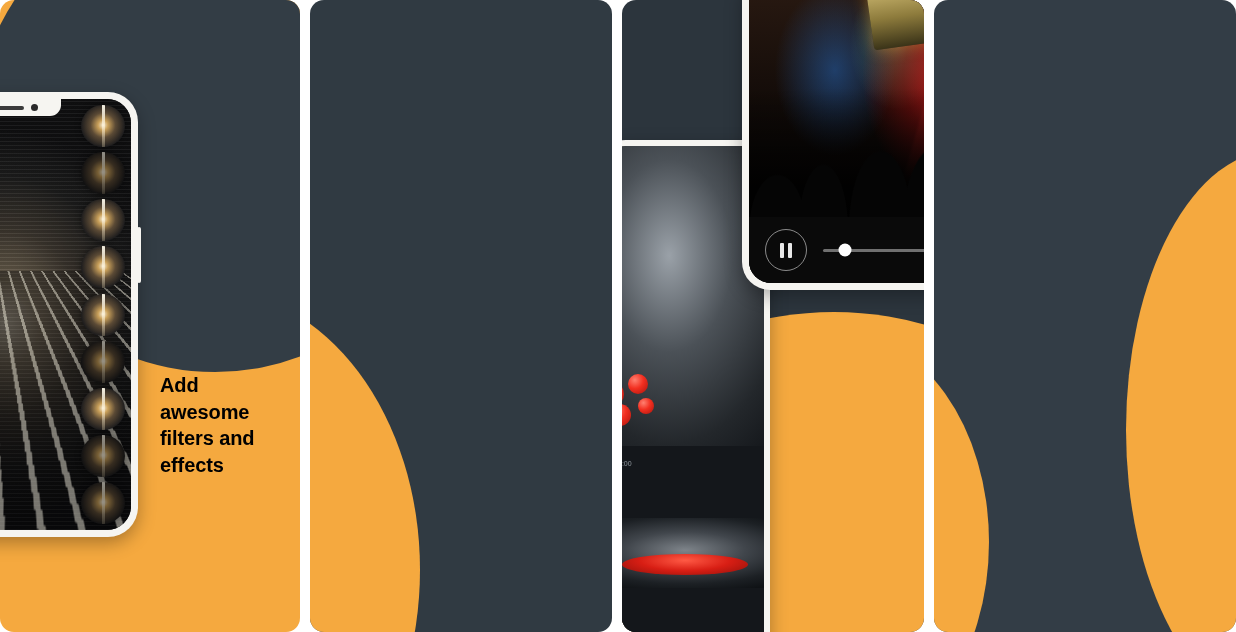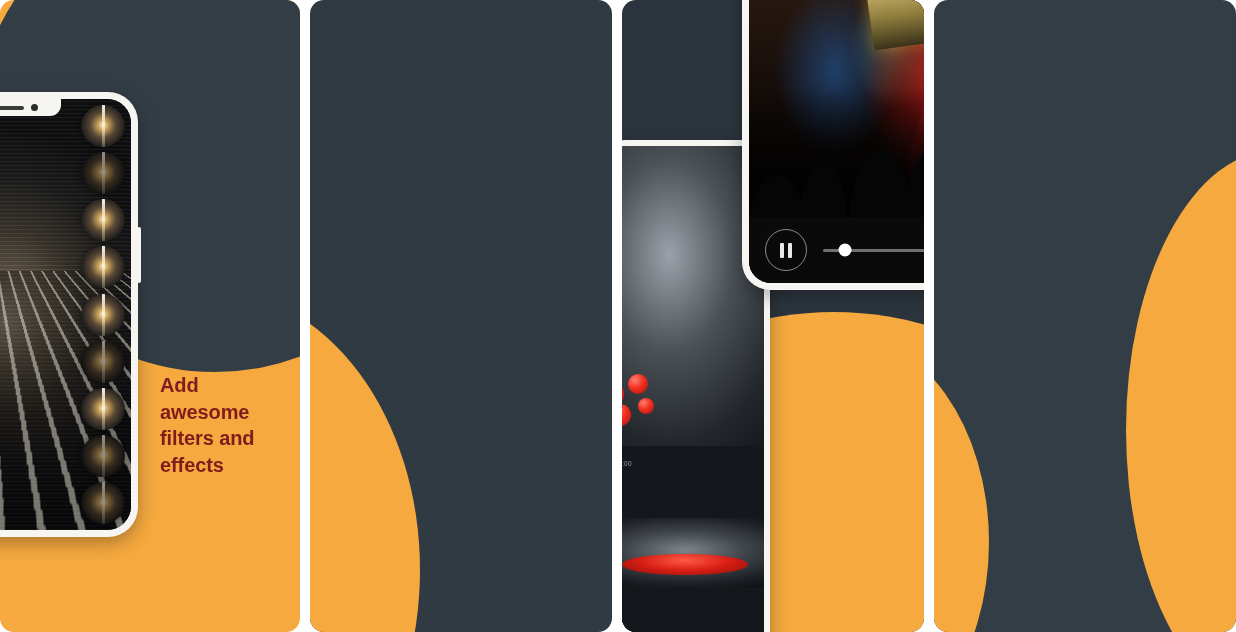--- a/index.html
+++ b/index.html
@@ -68,21 +68,21 @@
     font-weight:bold;
     line-height:1.33;
     letter-spacing:-0.1px;
     white-space:pre-line;
     z-index:6;
   }
   #p1-headline{
     left:160px; top:372px;
     width:130px;
     font-size:20px;
-    color:#7f1d1d;
+    color:#000000;
   }
 
   
   .phone{
     position:absolute;
     background:#f6f5f1;
     z-index:5;
     box-shadow:0 6px 18px rgba(0,0,0,0.30);
   }
   .phone .screen{

